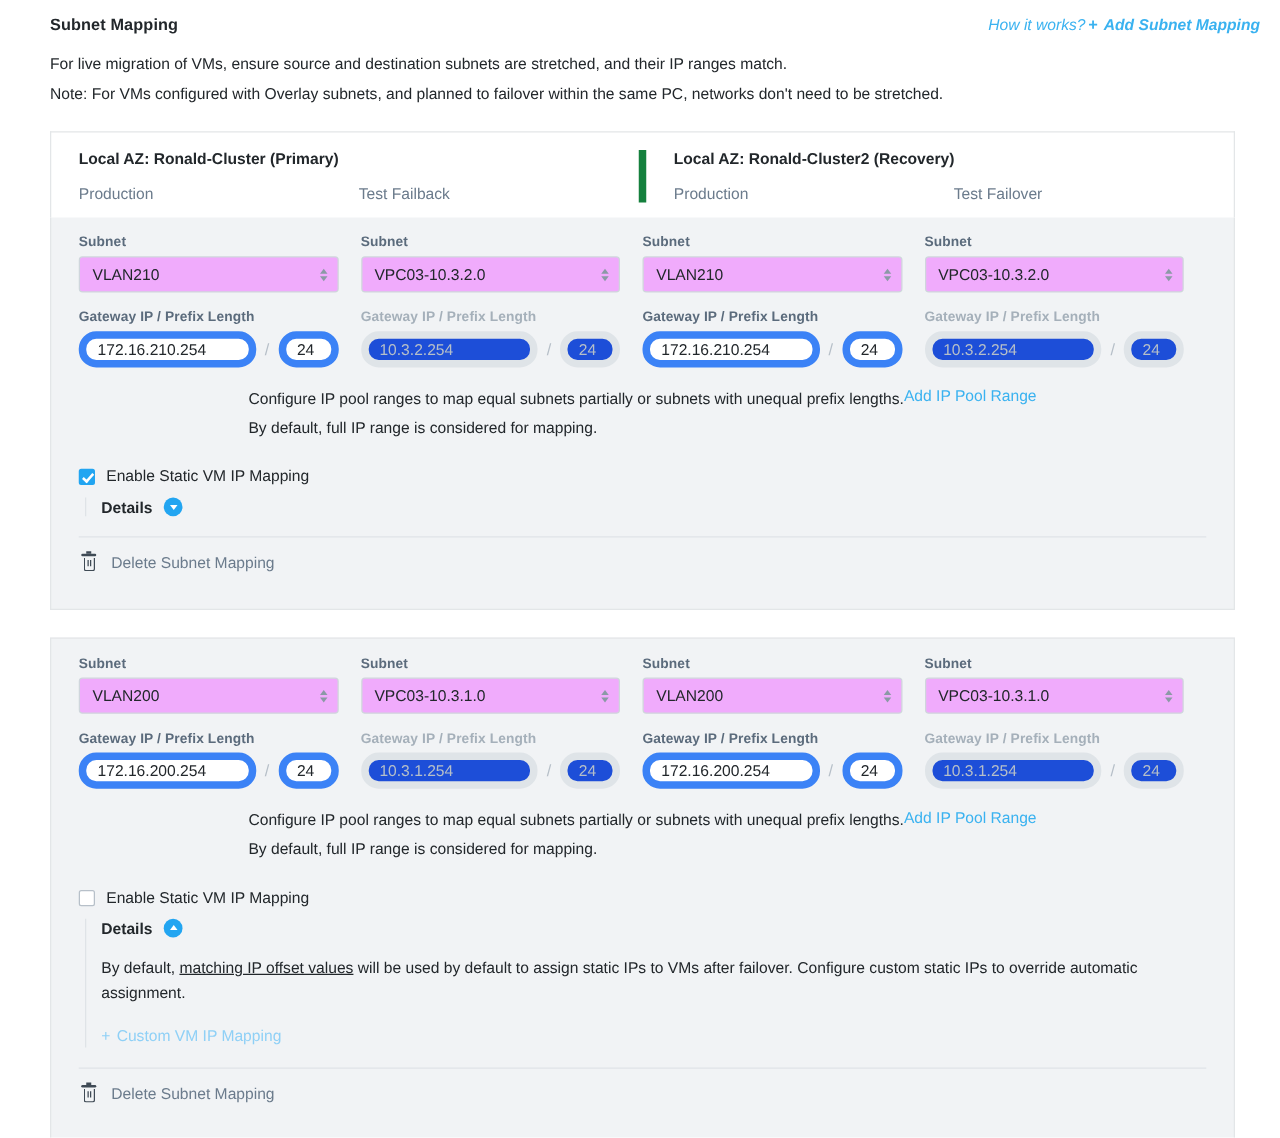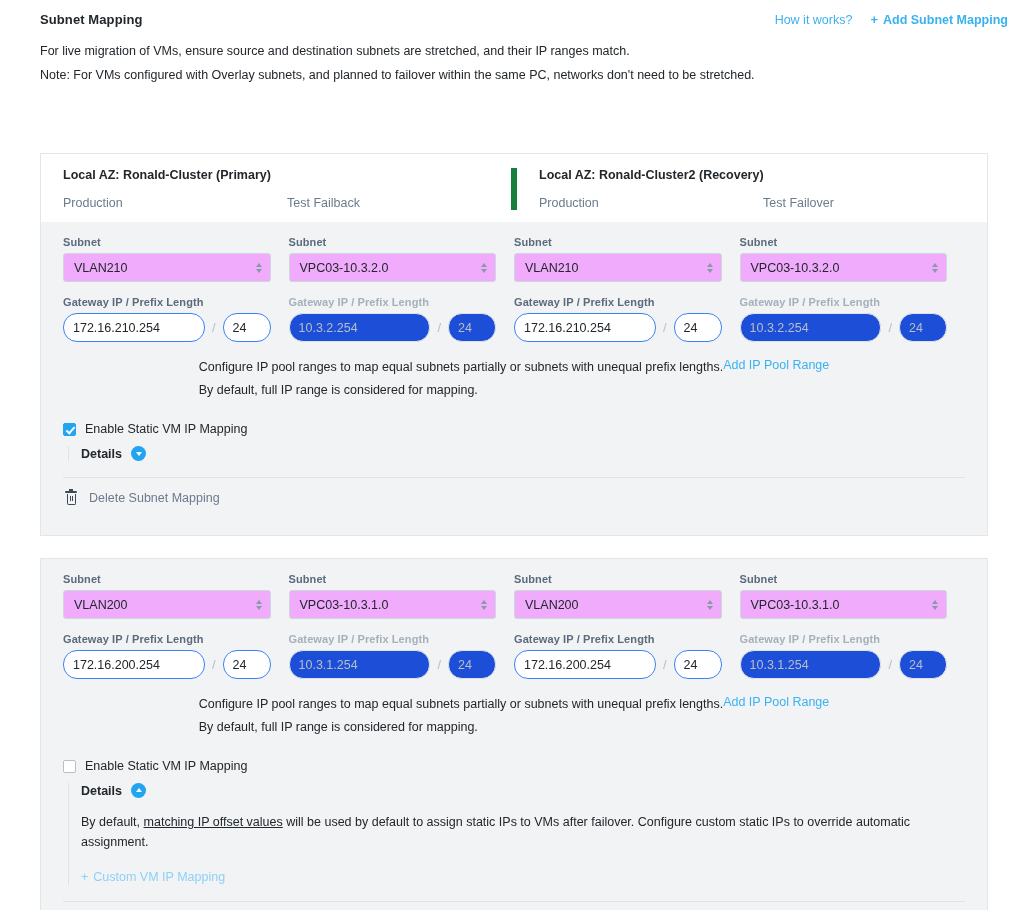--- a/index.html
+++ b/index.html
@@ -12,40 +12,39 @@
     -webkit-font-smoothing: antialiased;
   }
   .page { position: relative; width: 1024px; height: 910px; overflow: hidden; }
 
   
   .top-bar {
     display: flex; align-items: center; justify-content: space-between;
     padding: 12px 16px 0 40px;
   }
   .page-title { font-size: 13px; font-weight: 700; color: #22272b; letter-spacing: .1px; }
-  .top-links { display: flex; align-items: flex-end; gap: 18px; }
+  .top-links { display: flex; align-items: flex-end; gap: 2px; font-style: italic; }
   .link {
     color: #3ab2f0; font-size: 12.5px; cursor: pointer; white-space: nowrap;
   }
   .link.add { display: inline-flex; align-items: center; gap: 5px; font-weight: 600; }
   .plus { font-size: 13px; font-weight: 700; line-height: 1; }
 
   .intro { padding: 14px 40px 0 40px; }
   .intro p { margin: 0 0 4px 0; font-size: 12.5px; color: #22272b; line-height: 20px; }
 
   
   .cards { padding: 16px 36px 0 40px; }
   .card { margin-bottom: 22px; }
   .card-head {
     background: #ffffff;
     border: 1px solid #e3e6e8;
     border-bottom: none;
     display: flex;
     padding: 14px 0 12px 0;
-    margin-top: 48px;
   }
   .head-col { flex: 1 1 0; padding-left: 22px; }
   .head-col.sep { border-left: 6px solid #15803d; }
   .az-title { font-size: 12.5px; font-weight: 700; color: #22272b; margin-bottom: 14px; }
   .az-subs { display: flex; }
   .az-sub { flex: 1 1 0; font-size: 12.5px; color: #6b7b8c; }
 
   .card-body {
     background: #f1f3f5;
     border: 1px solid #e3e6e8;
@@ -72,21 +71,21 @@
   .select .caret-stack {
     position: absolute; right: 8px; top: 50%; transform: translateY(-50%);
     display: flex; flex-direction: column; gap: 2px; line-height: 0;
   }
   .caret-stack i { display: block; width: 0; height: 0; border-left: 3px solid transparent; border-right: 3px solid transparent; }
   .caret-stack i.up { border-bottom: 4px solid #8b99a6; }
   .caret-stack i.dn { border-top: 4px solid #8b99a6; }
 
   .gw-row { display: flex; align-items: center; gap: 7px; }
   .inp {
-    height: 29px; background: #fff; border: 1px solid #3b82f6; border-radius: 14px;
+    height: 29px; background: #fff; border: 6px solid #3b82f6; border-radius: 14px;
     display: flex; align-items: center; padding: 0 9px;
     font-size: 12.5px; color: #22272b; flex: 1 1 auto; min-width: 0;
   }
   .inp.pfx { flex: 0 0 48px; width: 48px; }
   .inp.disabled { background: #1d4ed8; border-color: #dfe4e8; color: #b6bfc8; }
   .slash { color: #b6bfc8; font-size: 13px; }
 
   .gapper { height: 14px; }
 
   .pool-row {

